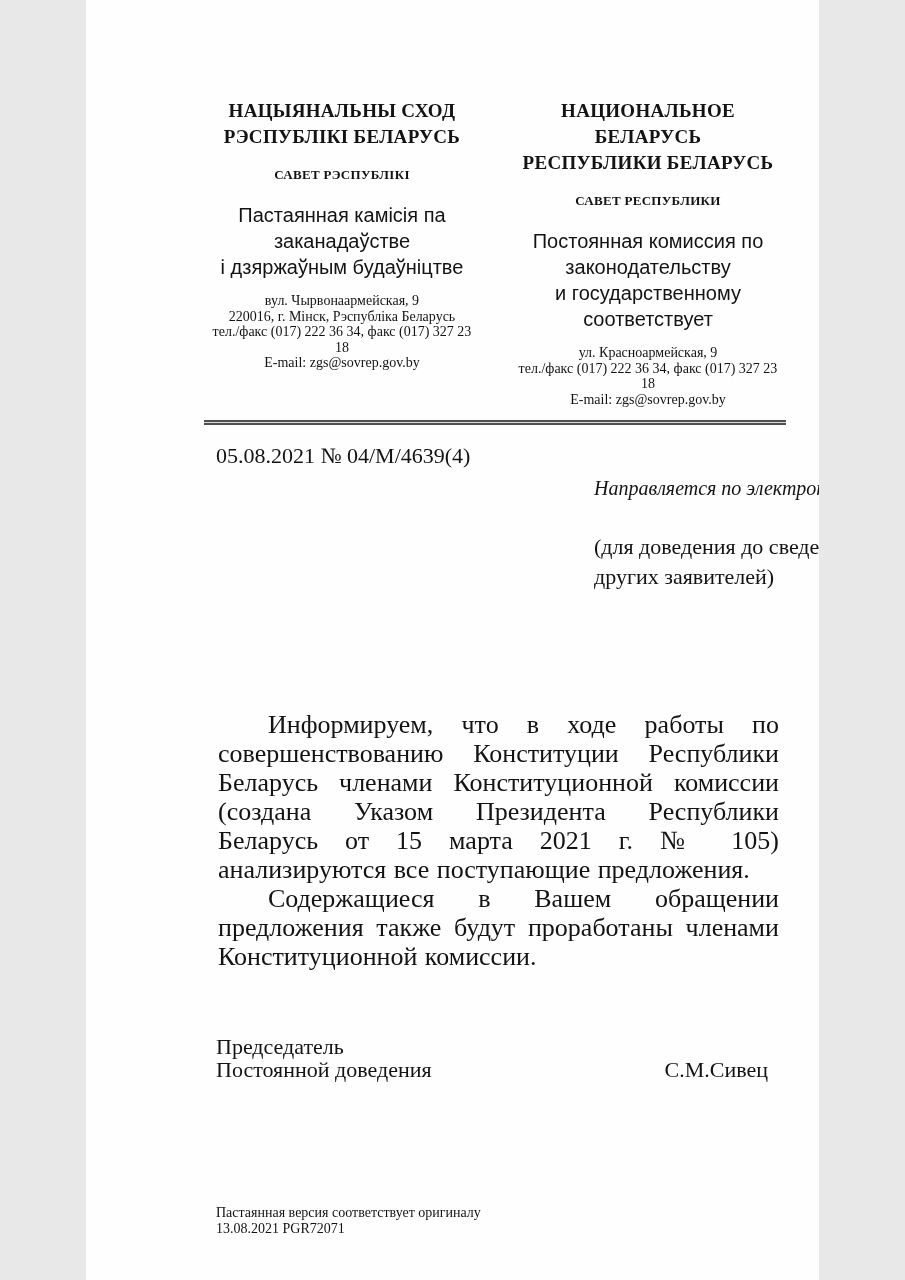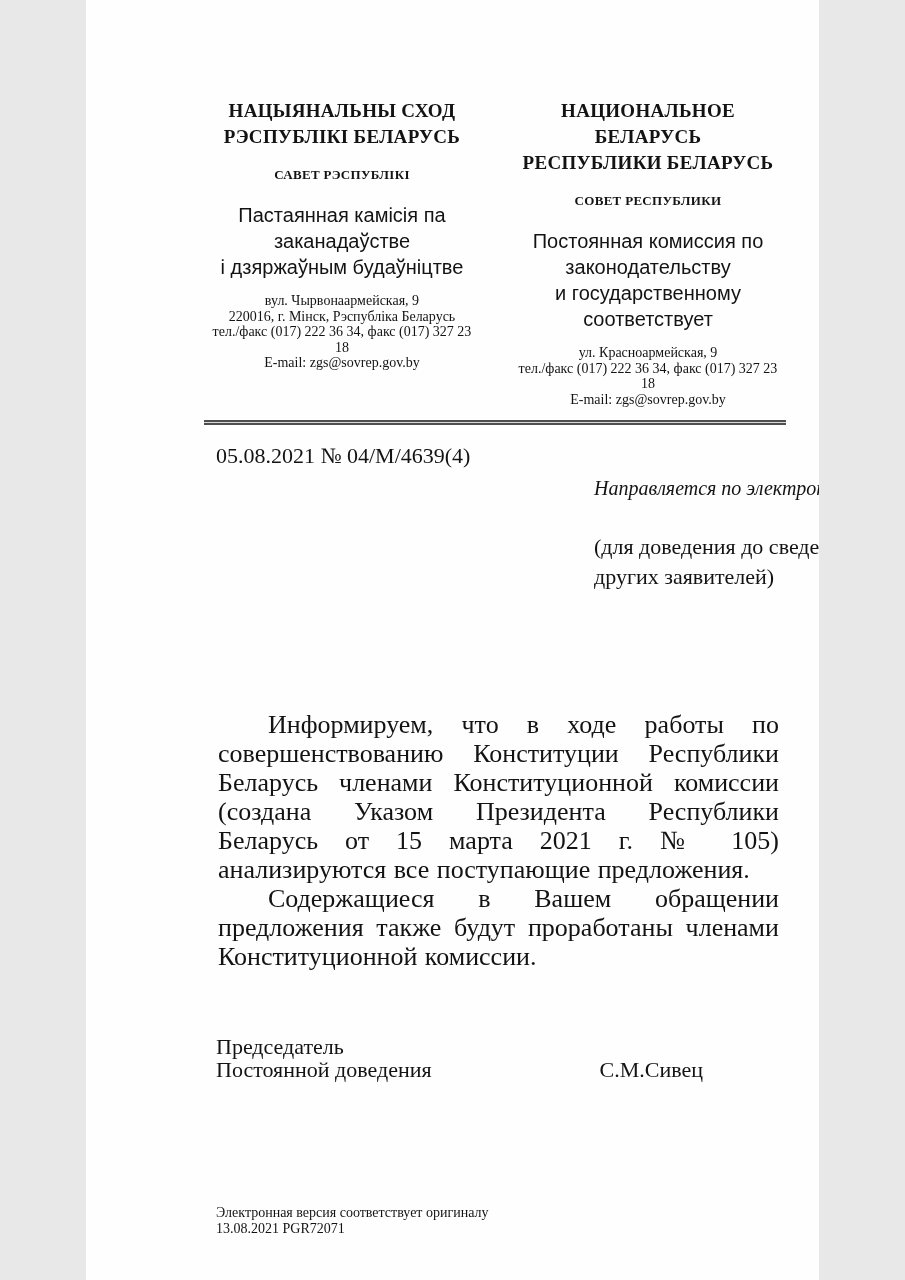--- a/index.html
+++ b/index.html
@@ -77,21 +77,21 @@
     margin: 118px 40px 8px 132px;
     font-size: 26px;
     line-height: 29px;
   }
   .body-text p {
     text-align: justify;
     text-indent: 50px;
     word-spacing: 1px;
   }
   .signature {
-    margin: 64px 116px 0 130px;
+    margin: 64px 51px 0 130px;
     display: flex;
     justify-content: space-between;
     align-items: flex-end;
     font-size: 22px;
     line-height: 23px;
   }
   .doc-footer {
     position: absolute;
     left: 130px;
     top: 1205px;
@@ -122,21 +122,21 @@
         <div>тел./факс (017) 222 36 34, факс (017) 327 23 18</div>
         <div>E-mail: zgs@sovrep.gov.by</div>
       </div>
     </div>
 
     <div class="lh-col">
       <div class="org">
         <div>НАЦИОНАЛЬНОЕ БЕЛАРУСЬ</div>
         <div>РЕСПУБЛИКИ БЕЛАРУСЬ</div>
       </div>
-      <div class="council">СОВЕТ РЕСПУБЛИКИ</div>
+      <div class="council">САВЕТ РЕСПУБЛИКИ</div>
       <div class="commission">
         <div>Постоянная комиссия по законодательству</div>
         <div>и государственному соответствует</div>
       </div>
       <div class="address">
         <div>ул. Красноармейская, 9</div>
         <div>тел./факс (017) 222 36 34, факс (017) 327 23 18</div>
         <div>E-mail: zgs@sovrep.gov.by</div>
       </div>
     </div>
@@ -159,17 +159,17 @@
 
   <div class="signature">
     <div class="sig-position">
       <div>Председатель</div>
       <div>Постоянной доведения</div>
     </div>
     <div class="sig-name">С.М.Сивец</div>
   </div>
 
   <div class="doc-footer">
-    <div>Электронная версия соответствует оригиналу</div>
+    <div>Пастаянная версия соответствует оригиналу</div>
     <div>13.08.2021 PGR72071</div>
   </div>
 
 </div>
 
 </body></html>

